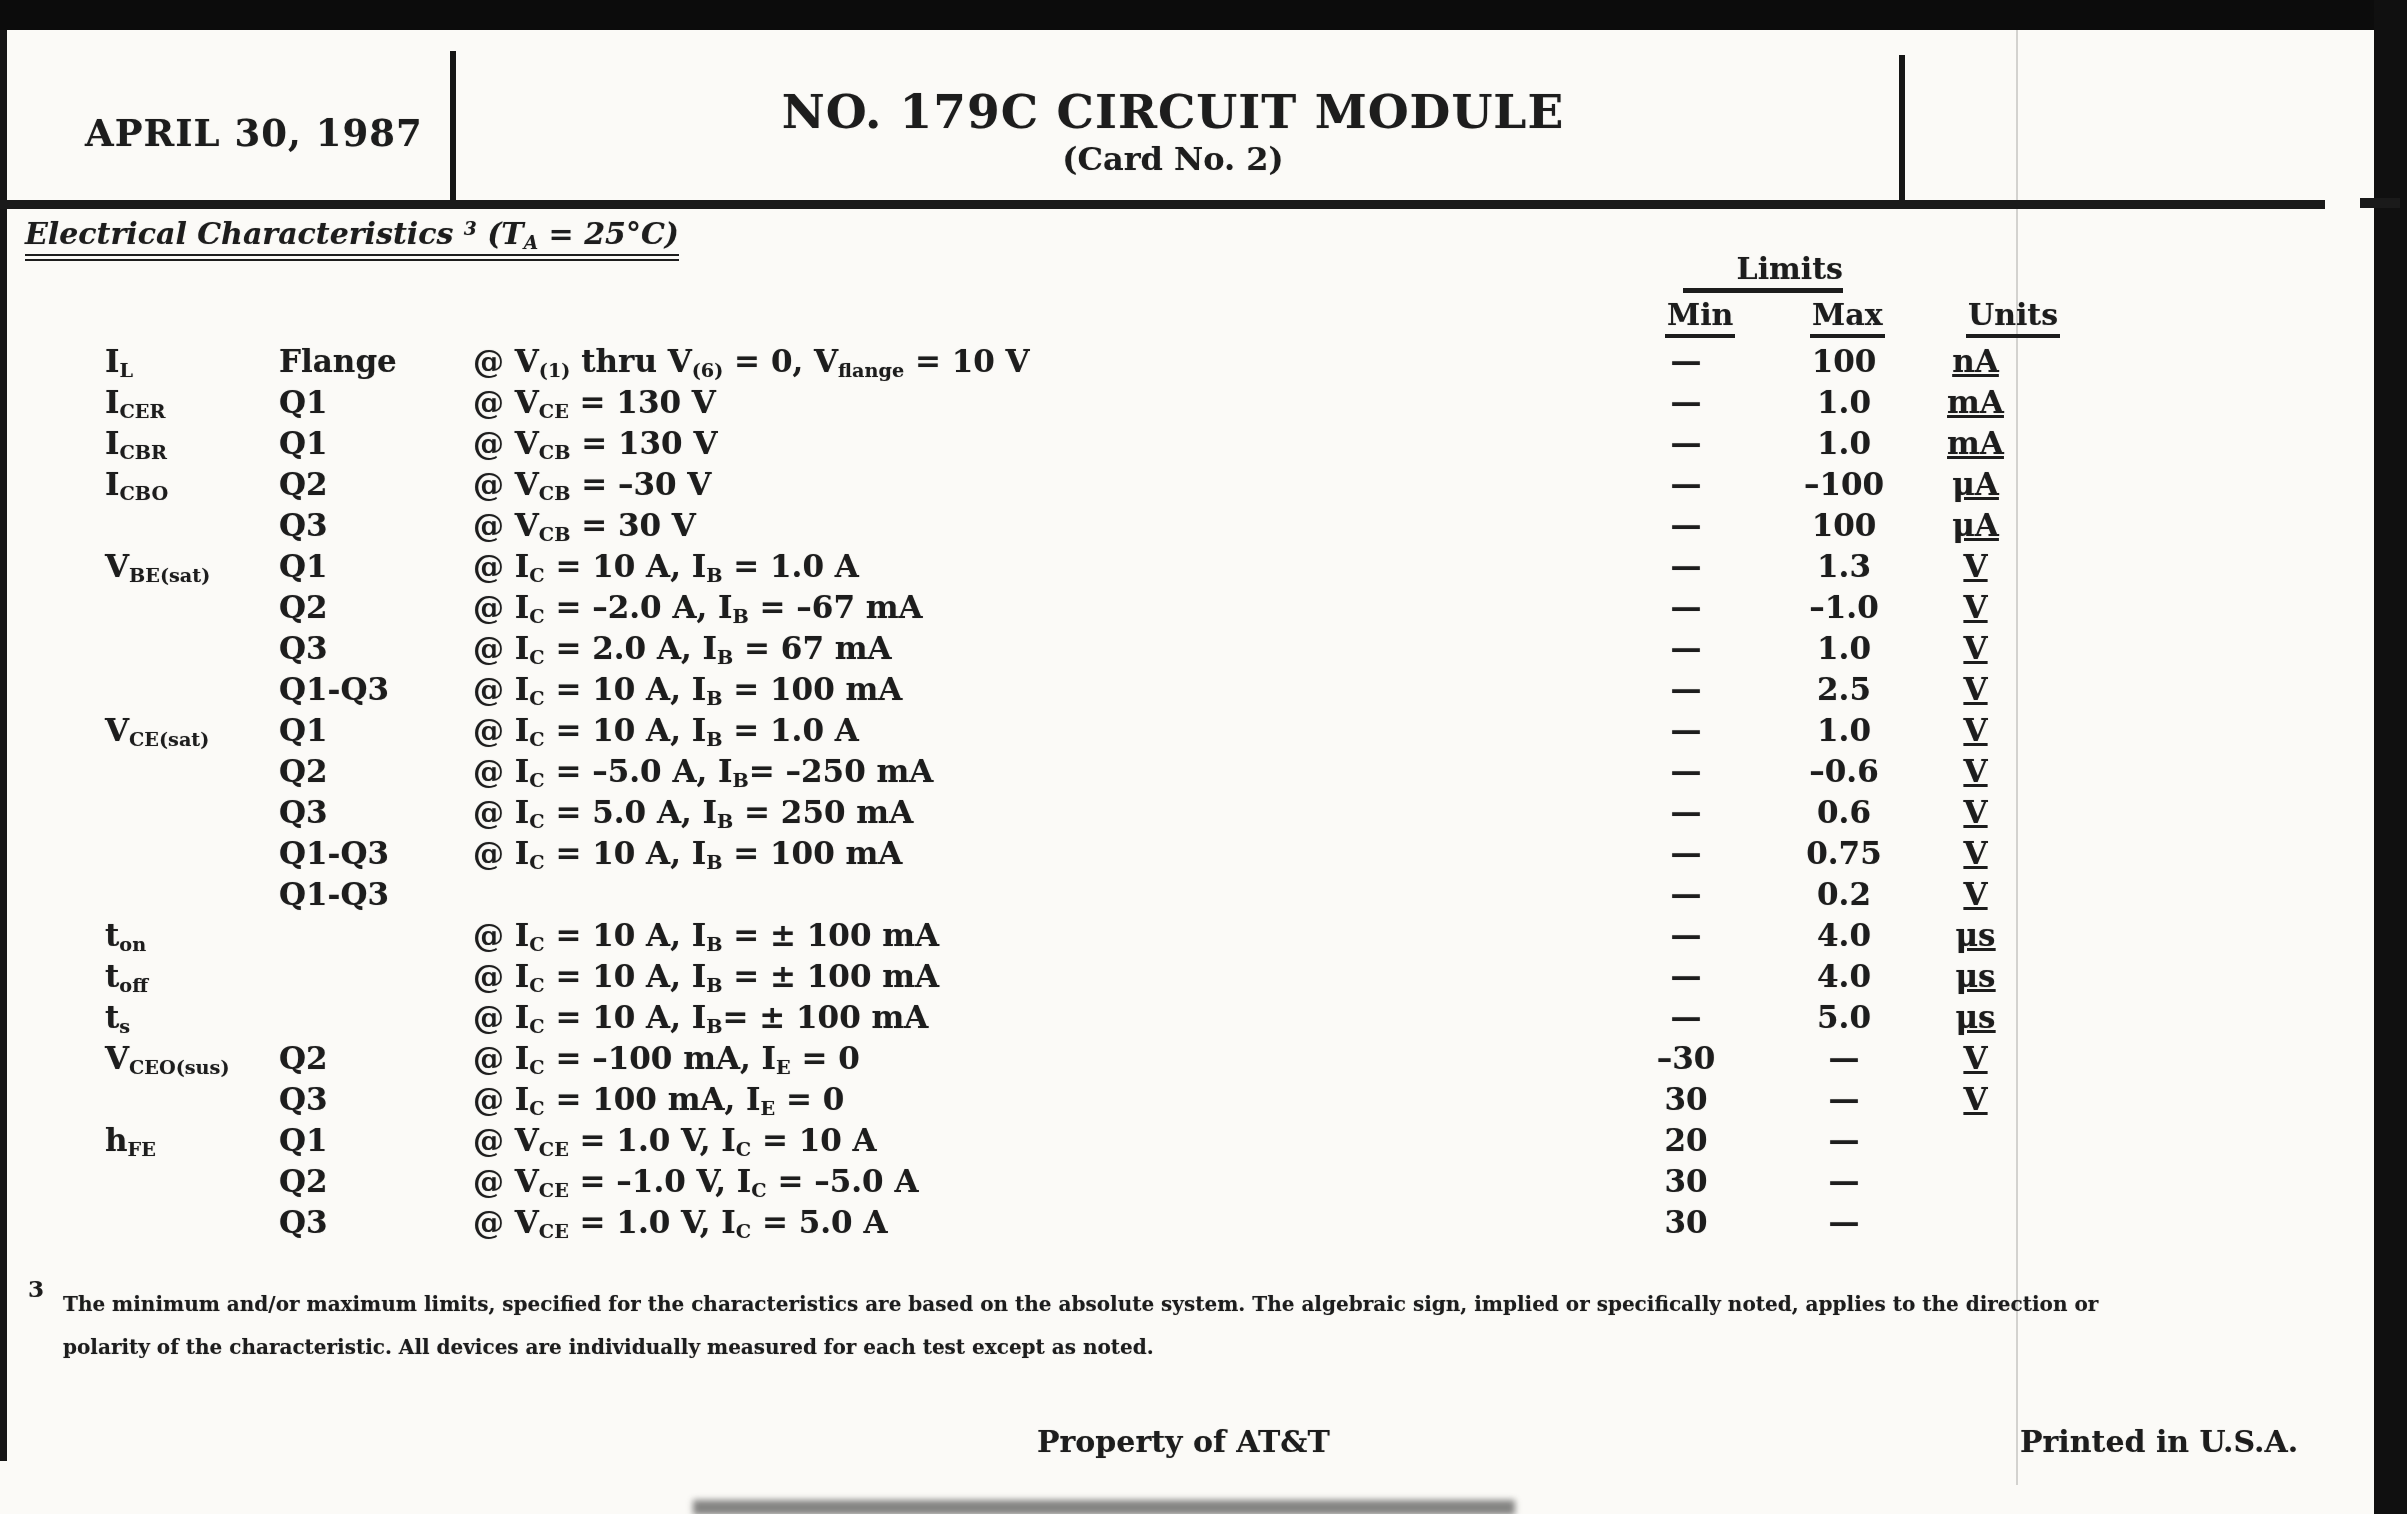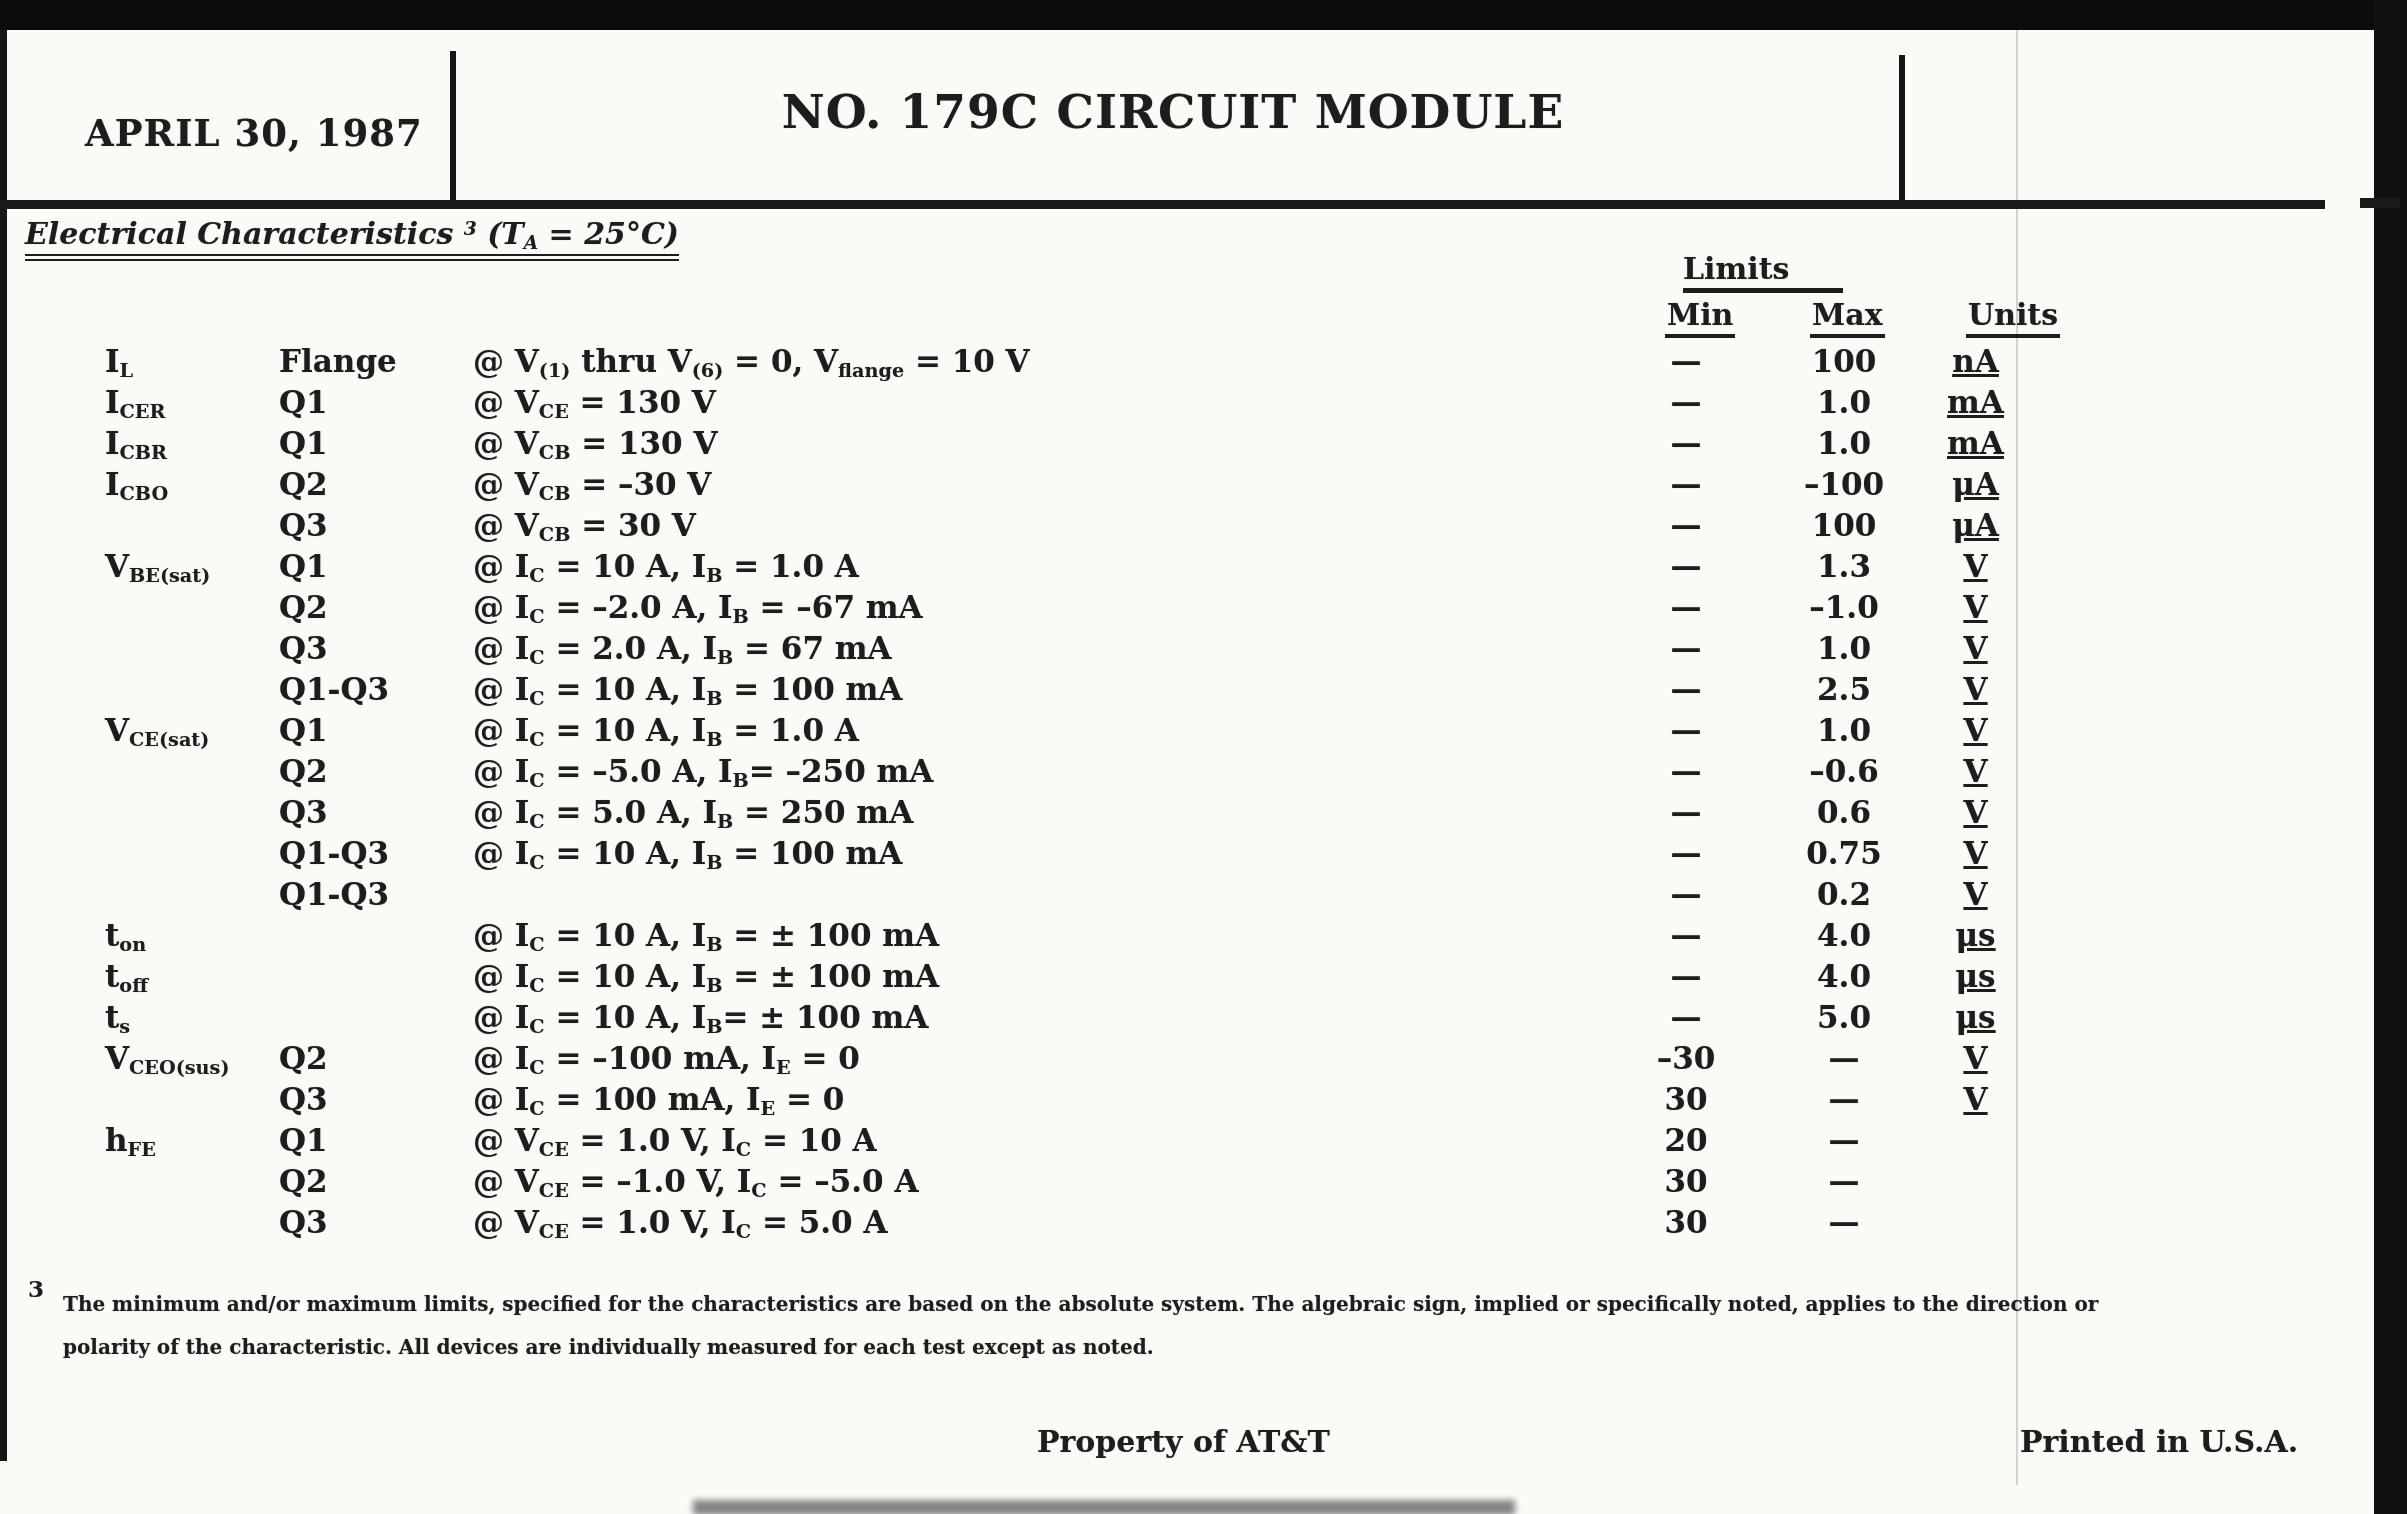--- a/index.html
+++ b/index.html
@@ -32,21 +32,21 @@
   .hrule { left: 0; top: 200px; width: 2325px; height: 9px; background: #1a1a1a; }
   .hrule-dash { left: 2360px; top: 198px; width: 40px; height: 10px; background: #1a1a1a; }
 
   
   .section-title {
     left: 25px; top: 216px; font-size: 30px;
     padding-bottom: 3px; border-bottom: 7px double #1d1d1d; font-style: italic;
   }
 
   
-  .limits-label { left: 1683px; top: 251px; width: 160px; text-align: left; font-size: 30px; }
+  .limits-label { left: 1683px; top: 251px; width: 160px; text-align: right; font-size: 30px; }
   .limits-rule  { left: 1683px; top: 288px; width: 160px; height: 5px; background: #1d1d1d; }
   .col-label { top: 297px; font-size: 30px; border-bottom: 4px solid #1d1d1d; padding: 0 2px 2px 2px; }
   .min-label   { left: 1653px; margin-left: 12px; }
   .max-label   { left: 1810px; }
   .units-label { left: 1966px; }
 
   
   .rows { left: 0; top: 341px; width: 2408px; }
   .row { position: relative; height: 41px; }
   .row span { position: absolute; top: 3px; font-size: 31px; line-height: 1.1; white-space: nowrap; }
@@ -77,20 +77,21 @@
 <div class="abs band-top"></div>
 <div class="abs band-right"></div>
 <div class="abs band-left"></div>
 <div class="abs scan-line"></div>
 <div class="abs smudge-bottom"></div>
 
 <div class="abs date ink">APRIL 30, 1987</div>
 <div class="abs vline1"></div>
 <div class="abs title-wrap">
   <div class="title ink">NO. 179C CIRCUIT MODULE</div>
+  <div class="subtitle ink">(Card No. 2)</div>
 </div>
 <div class="abs vline2"></div>
 <div class="abs hrule"></div>
 <div class="abs hrule-dash"></div>
 
 <div class="abs section-title ink">Electrical Characteristics <sup>3</sup>  (T<sub>A</sub> = 25°C)</div>
 
 <div class="abs limits-label ink">Limits</div>
 <div class="abs limits-rule"></div>
 <div class="abs col-label min-label ink">Min</div>

